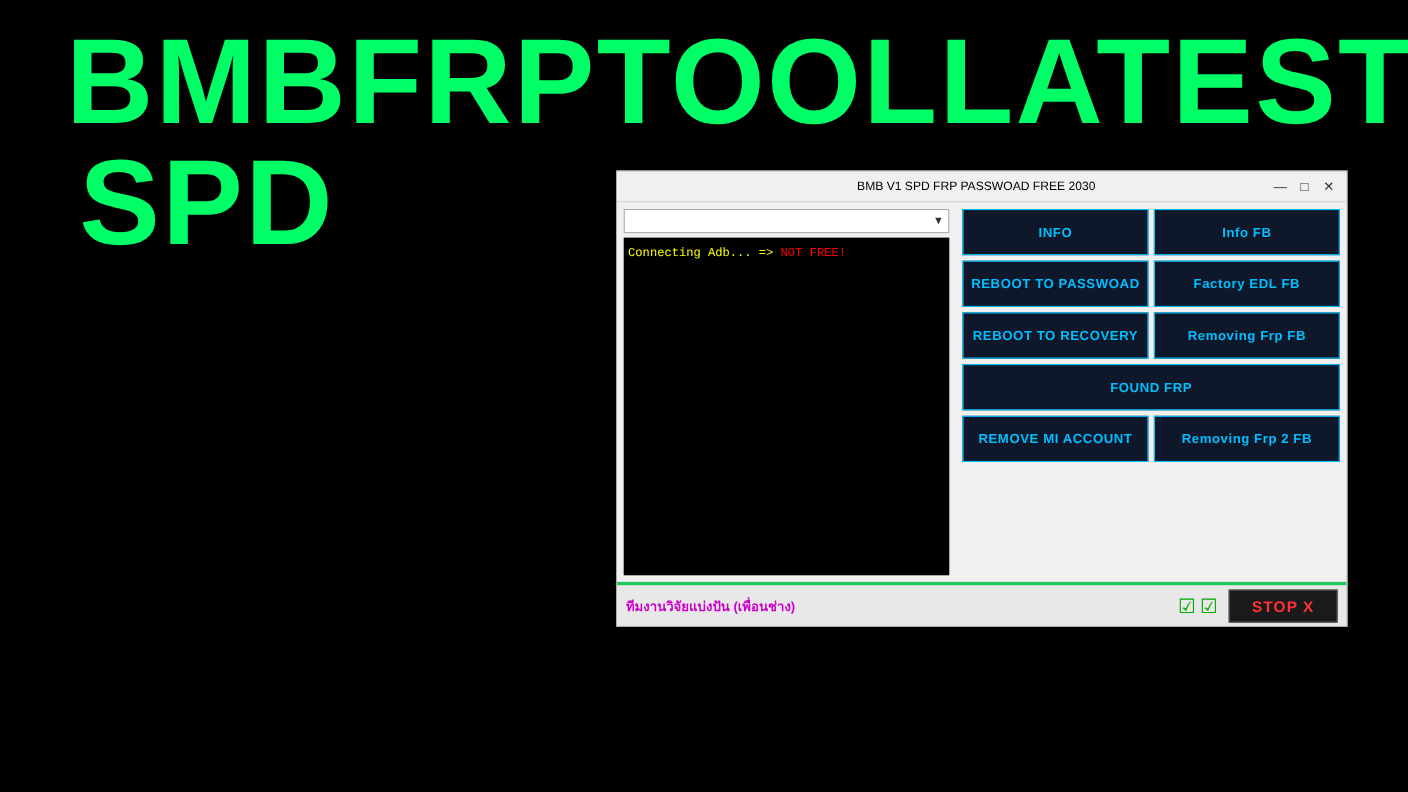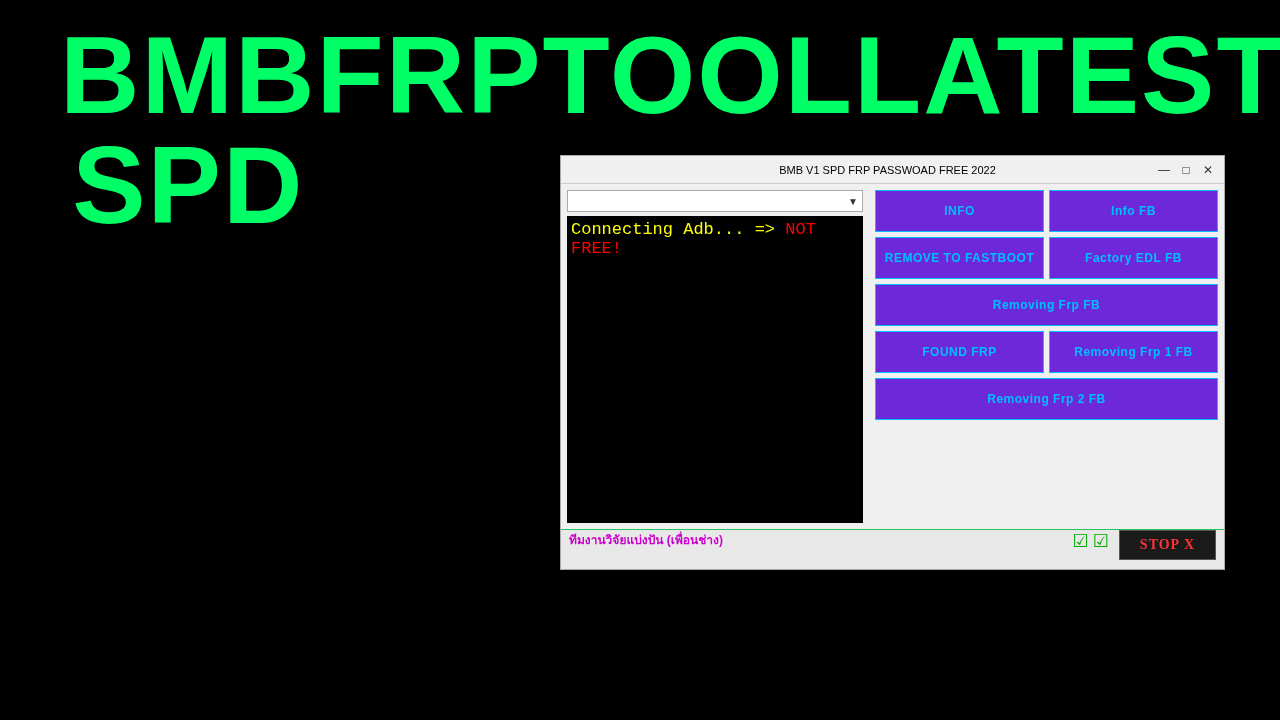--- a/index.html
+++ b/index.html
@@ -114,21 +114,21 @@
     }
 
     .console-area {
       flex: 1;
       background-color: #000;
       padding: 4px;
       overflow: hidden;
     }
 
     .console-text {
-      font-size: 17px;
+      font-size: 11px;
       font-family: 'Courier New', monospace;
     }
 
     .console-text-yellow {
       color: #ffff00;
     }
 
     .console-text-red {
       color: #ff0000;
     }
@@ -143,40 +143,40 @@
     }
 
     .btn-row {
       display: flex;
       gap: 5px;
     }
 
     .tool-btn {
       flex: 1;
       height: 42px;
-      background-color: #6d28d9;
+      background-color: #0f172a;
       color: #00bfff;
       border: 1.5px solid #00bfff;
       font-size: 12px;
       font-weight: bold;
       cursor: pointer;
       display: flex;
       align-items: center;
       justify-content: center;
       text-align: center;
       letter-spacing: 0.5px;
     }
 
     
     .window-statusbar {
       height: 40px;
       background-color: #e8e8e8;
-      border-top: 1px solid #22c55e;
-      display: flex;
-      align-items: flex-start;
+      border-top: 3px solid #22c55e;
+      display: flex;
+      align-items: center;
       padding: 0 8px;
       gap: 10px;
     }
 
     .status-text {
       font-size: 12px;
       color: #cc00cc;
       font-weight: bold;
       flex: 1;
     }
@@ -188,21 +188,20 @@
 
     .stop-btn {
       background-color: #1a1a1a;
       color: #ff3333;
       border: 1px solid #555;
       padding: 6px 20px;
       font-size: 14px;
       font-weight: bold;
       cursor: pointer;
       letter-spacing: 1px;
-      font-family: Liberation Serif, serif;
     }
 
     .divider-section {
       display: flex;
       align-items: center;
       gap: 4px;
     }
   </style>
 </head>
 <body>
@@ -212,21 +211,21 @@
   <div class="bg-title-line">FRP</div>
   <div class="bg-title-line">TOOL</div>
   <div class="bg-title-line">LATEST</div>
   <div class="bg-title-line">TOOL</div>
 </div>
 
 <div class="window">
 
   <div class="window-titlebar">
     <div style="width:50px;"></div>
-    <span class="window-title-text">BMB V1 SPD FRP PASSWOAD FREE 2022</span>
+    <span class="window-title-text">BMB V1 SPD FRP PASSWOAD FREE 2030</span>
     <div class="window-controls">
       <button class="window-control-btn">—</button>
       <button class="window-control-btn">□</button>
       <button class="window-control-btn">✕</button>
     </div>
   </div>
 
   <div class="window-body">
 
     <div class="left-panel">
@@ -238,31 +237,32 @@
         <span class="console-text console-text-yellow">Connecting Adb... =&gt; </span><span class="console-text console-text-red">NOT FREE!</span>
       </div>
     </div>
 
     <div class="right-panel">
       <div class="btn-row">
         <button class="tool-btn">INFO</button>
         <button class="tool-btn">Info FB</button>
       </div>
       <div class="btn-row">
-        <button class="tool-btn">REMOVE TO FASTBOOT</button>
+        <button class="tool-btn">REBOOT TO PASSWOAD</button>
         <button class="tool-btn">Factory EDL FB</button>
       </div>
       <div class="btn-row">
+        <button class="tool-btn">REBOOT TO RECOVERY</button>
         <button class="tool-btn">Removing Frp  FB</button>
       </div>
       <div class="btn-row">
         <button class="tool-btn">FOUND FRP</button>
-        <button class="tool-btn">Removing Frp 1 FB</button>
-      </div>
-      <div class="btn-row">
+      </div>
+      <div class="btn-row">
+        <button class="tool-btn">REMOVE MI ACCOUNT</button>
         <button class="tool-btn">Removing Frp 2 FB</button>
       </div>
     </div>
 
   </div>
 
   <div class="window-statusbar">
     <span class="status-text">ทีมงานวิจัยแบ่งปัน (เพื่อนช่าง)</span>
     <div class="divider-section">
       <span class="checkbox-icon">☑</span>

